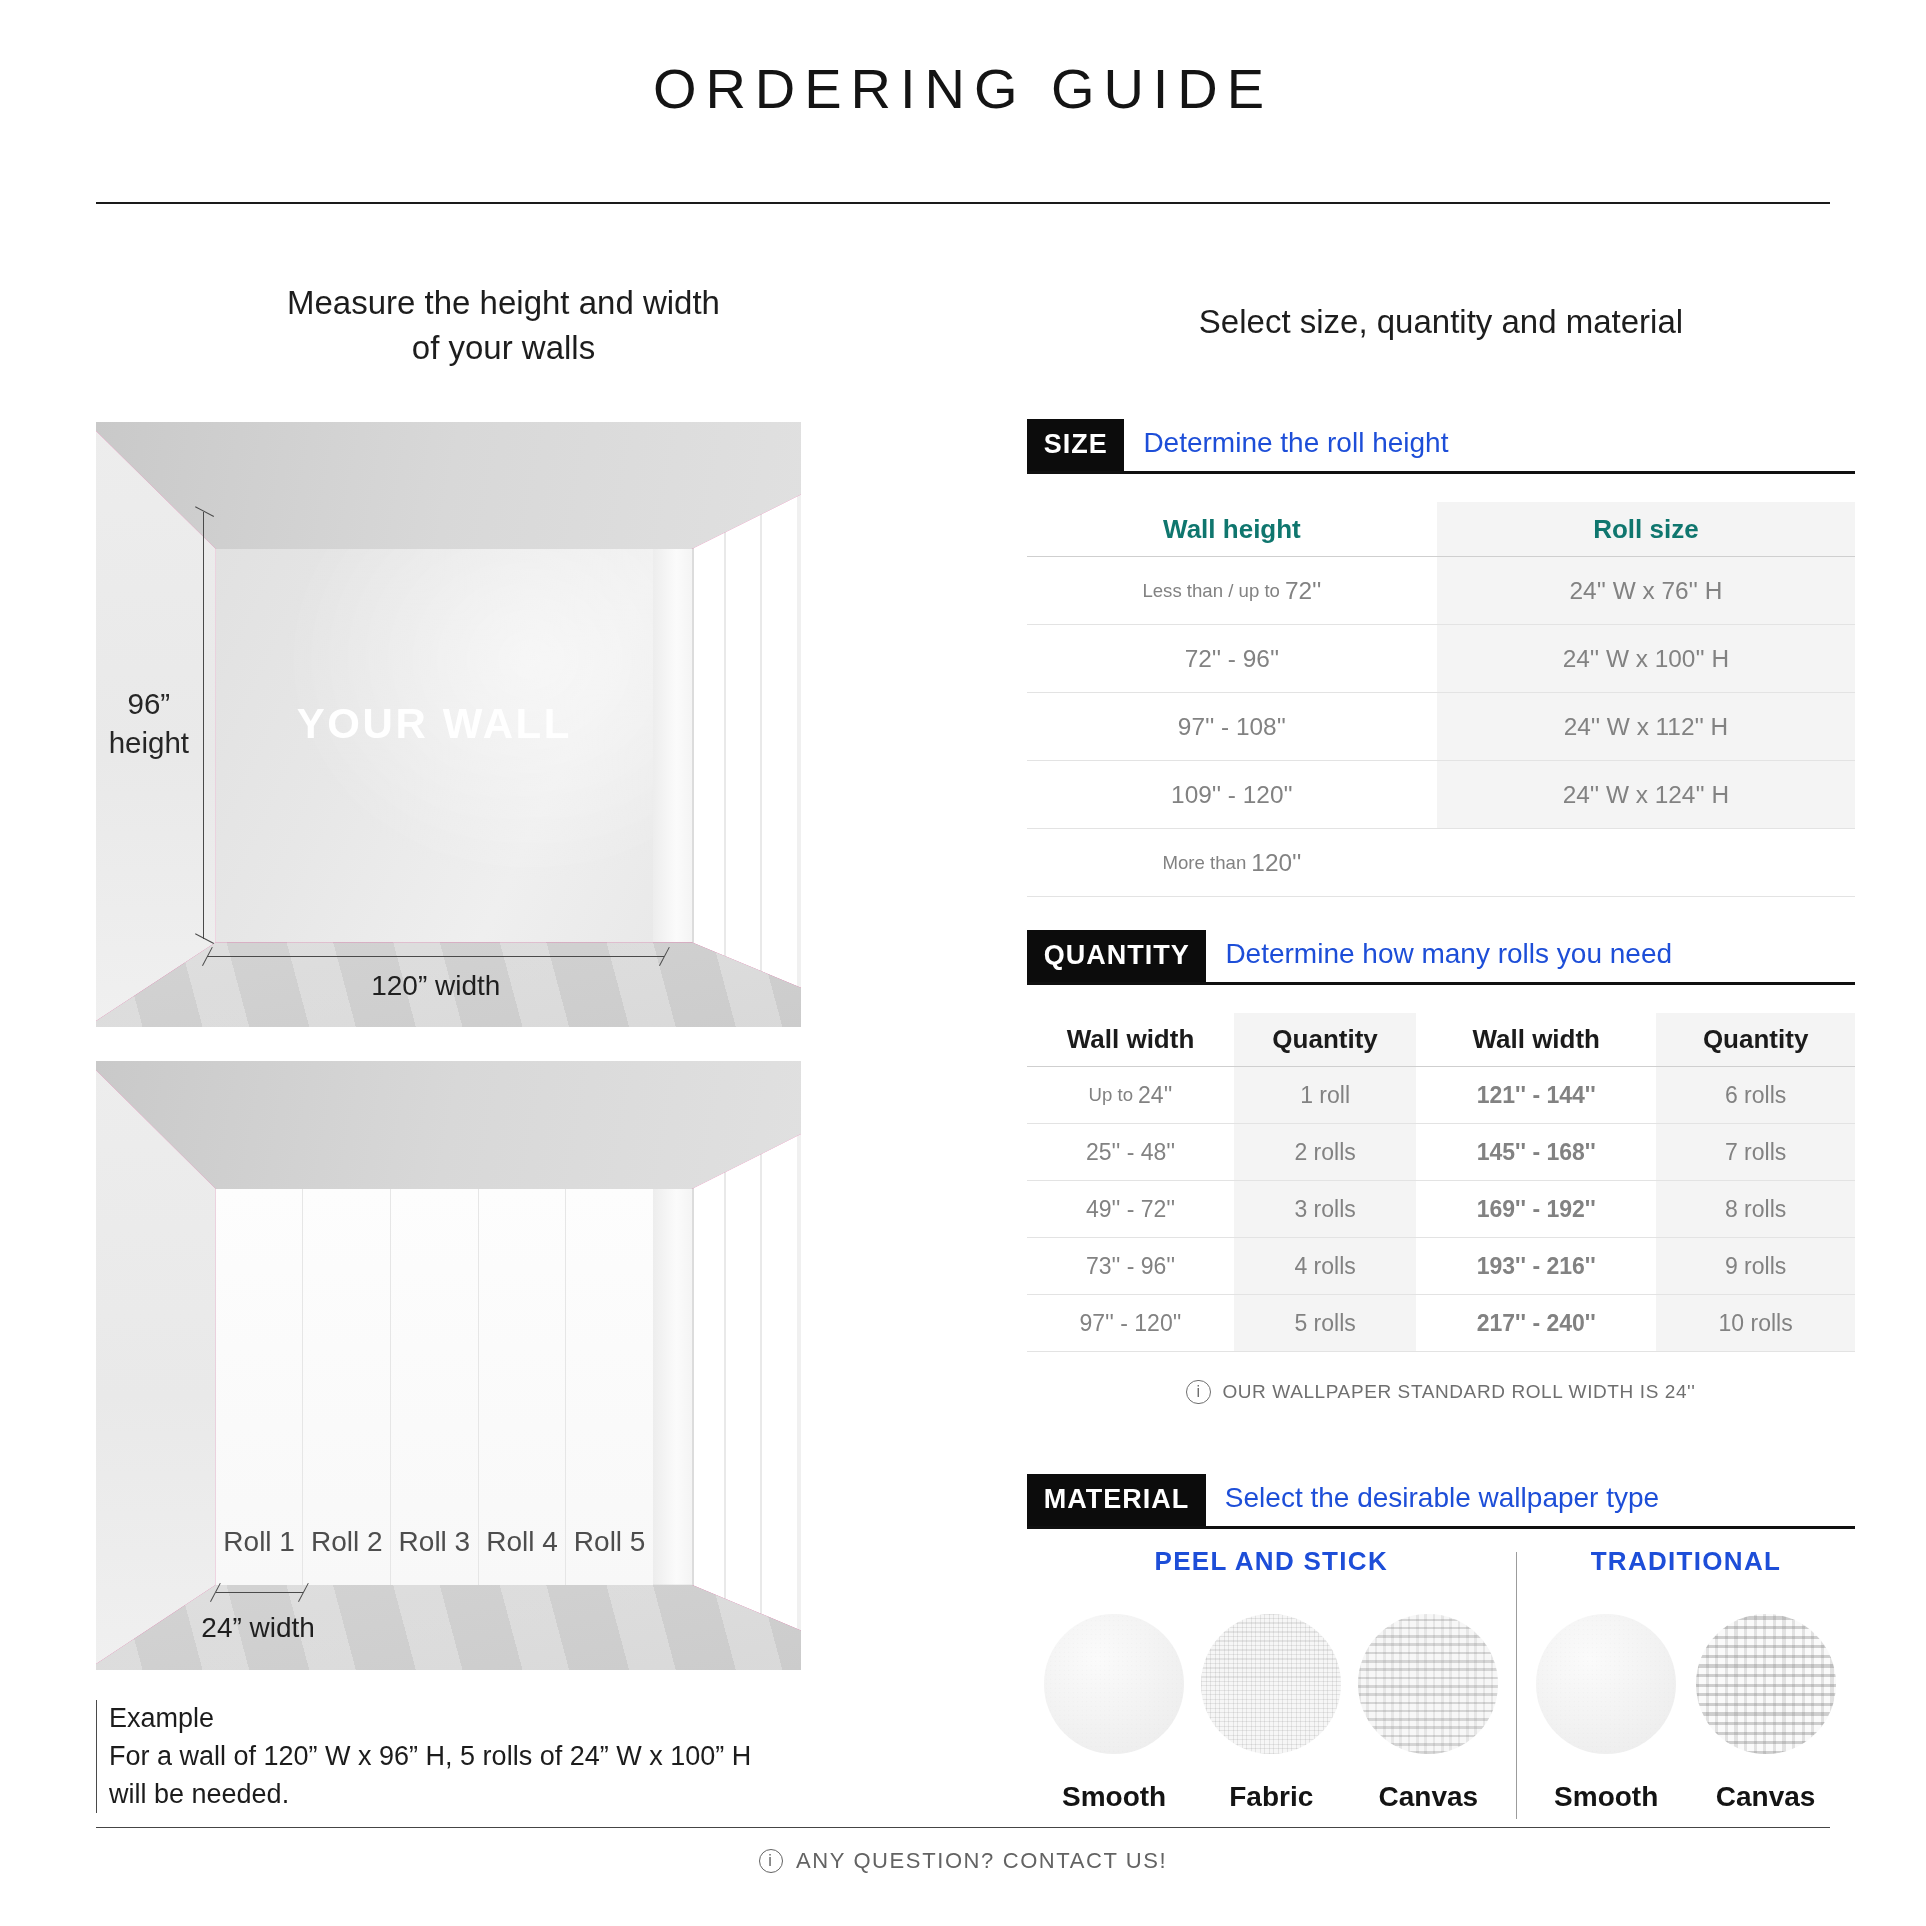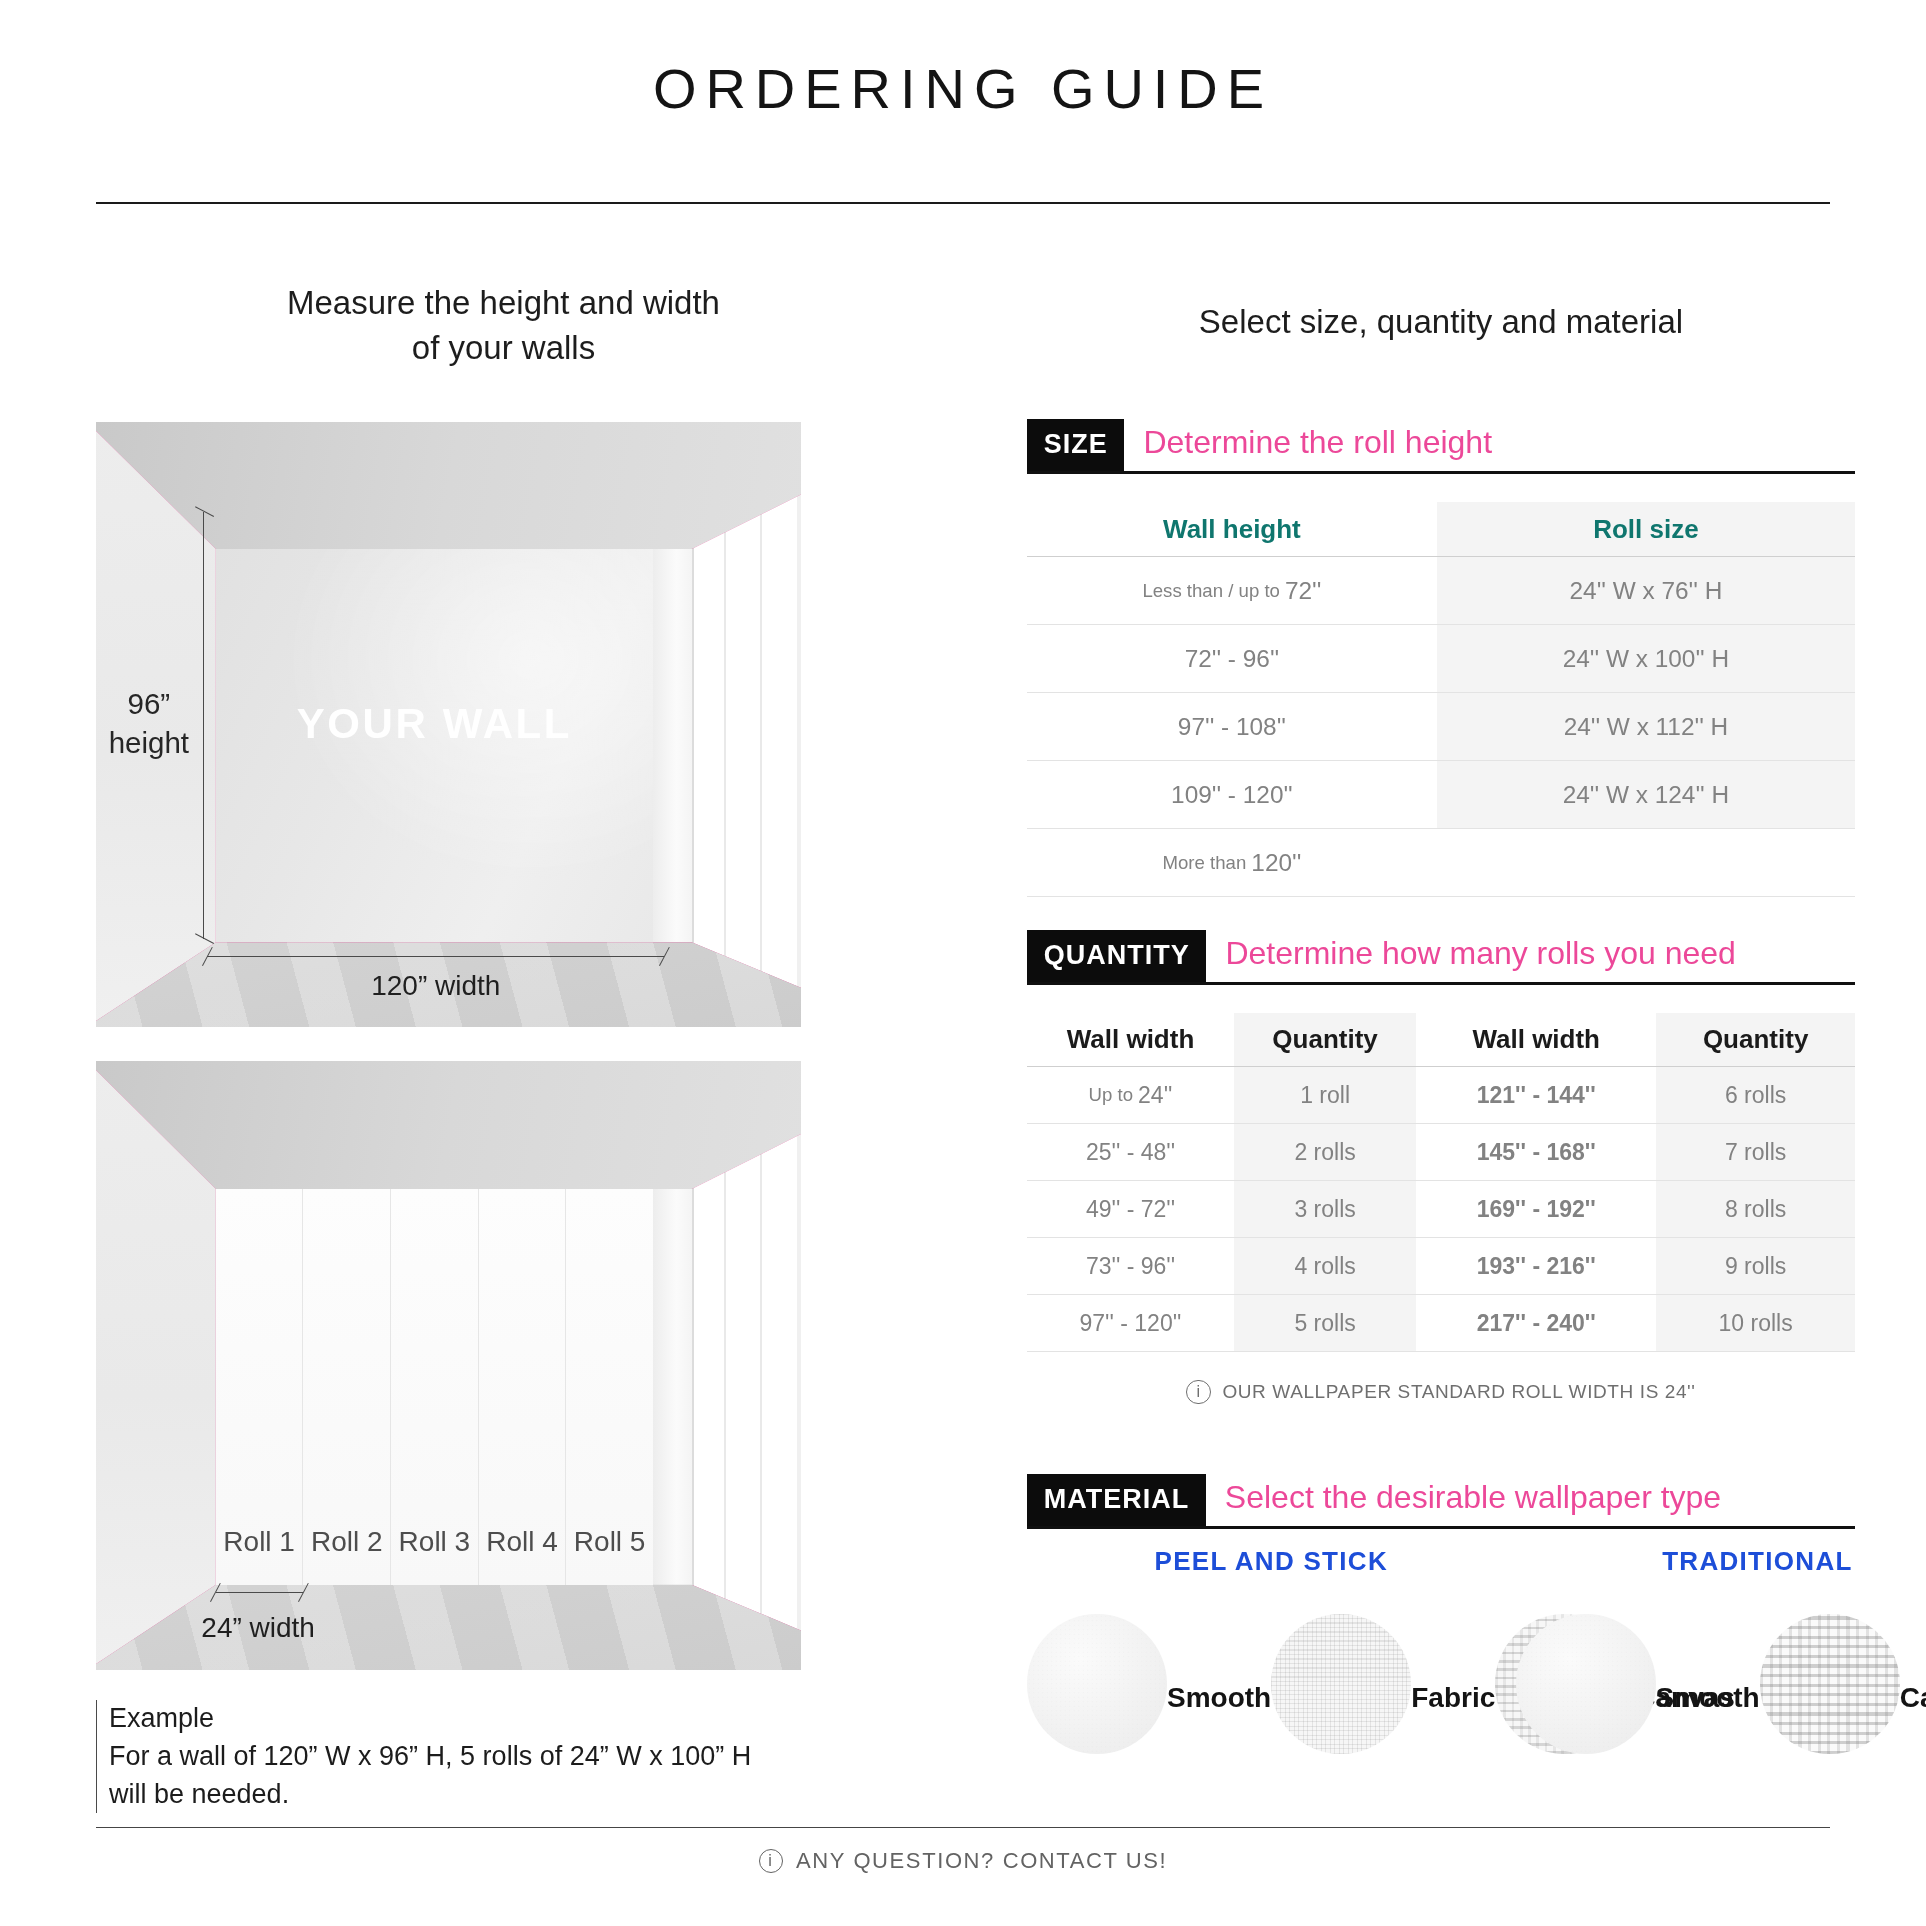--- a/index.html
+++ b/index.html
@@ -64,21 +64,21 @@
   
   .example { position:absolute; left:96px; top:1700px; width:873px;
     border-left:1.9px solid #4a4a4a; padding-left:12px;
     font-size:27px; line-height:1.4; color:#1c1c1c; }
 
   
   .right-col { position:absolute; left:1027px; top:0; width:828px; }
   .section-head { position:absolute; left:0; width:100%; display:flex; align-items:stretch; border-bottom:3.2px solid #101010; }
   .badge { background:#0c0c0c; color:#ffffff; font-size:27px; font-weight:700; letter-spacing:1px;
     padding:10.3px 16.7px; display:flex; align-items:center; }
-  .section-title { font-size:32px; color:#ec4899; align-self:center; padding:0 0 3.9px 19px;text-align:center; }
+  .section-title { font-size:28px; color:#1d4ed8; align-self:center; padding:0 0 3.9px 19px;text-align:center; }
   .head-size { top:419px; } .head-qty { top:930px; } .head-mat { top:1474px; }
 
   
   .size-table { position:absolute; top:502px; left:0; width:100%; }
   .st-row { display:flex; border-bottom:1.3px solid #e3e3e3; }
   .st-row.header { border-bottom:1.3px solid #cfcfcf; }
   .st-cell { display:flex; align-items:center; justify-content:center; text-align:center; }
   .st-wall { width:49.5%; } .st-roll { width:50.5%; background:#f4f4f4; }
   .st-row.header .st-cell { height:54px; font-size:26px; font-weight:700; color:#0f766e; background-clip:padding-box; }
   .st-row.data .st-cell { height:67px; font-size:24.4px; color:#828282; }
@@ -102,21 +102,21 @@
     width:24.4px; height:24.4px; border:1.9px solid currentColor; border-radius:50%;
     font-size:16px; font-weight:500; flex:none; }
 
   
   .mat-body { position:absolute; top:1546px; left:0; width:100%; display:flex; }
   .mat-group-1 { width:59%; position:relative; }
   .mat-group-2 { flex:1; position:relative; }
   .mat-divider { width:1.3px; background:#9c9c9c; margin:6.4px 0 -6.4px 0; }
   .mat-title { text-align:center; font-size:26px; font-weight:700; letter-spacing:1.3px; color:#1d4ed8; }
   .mat-circles { display:flex; justify-content:space-evenly; margin-top:37px; }
-  .mat-item { display:flex; align-items:center; }
+  .mat-item { display:flex; flex-direction:column; align-items:center; }
   .circle { width:140px; height:140px; border-radius:50%; }
   .tex-smooth { background:
       radial-gradient(rgba(0,0,0,0.028) 0.6px, transparent 0.9px),
       radial-gradient(circle at 38% 32%, #fbfbfb 0%, #f1f1f1 60%, #ebebeb 100%);
     background-size:4.5px 4.5px, 100% 100%; }
   .tex-fabric { background-color:#f6f6f6; background-image:
       repeating-linear-gradient(0deg, rgba(140,140,140,0.18) 0 1.3px, transparent 1.3px 4.5px),
       repeating-linear-gradient(90deg, rgba(140,140,140,0.18) 0 1.3px, transparent 1.3px 4.5px); }
   .tex-canvas { background-color:#f7f7f7; background-image:
       repeating-linear-gradient(0deg, rgba(115,115,115,0.26) 0 2.6px, transparent 2.6px 8.3px),

